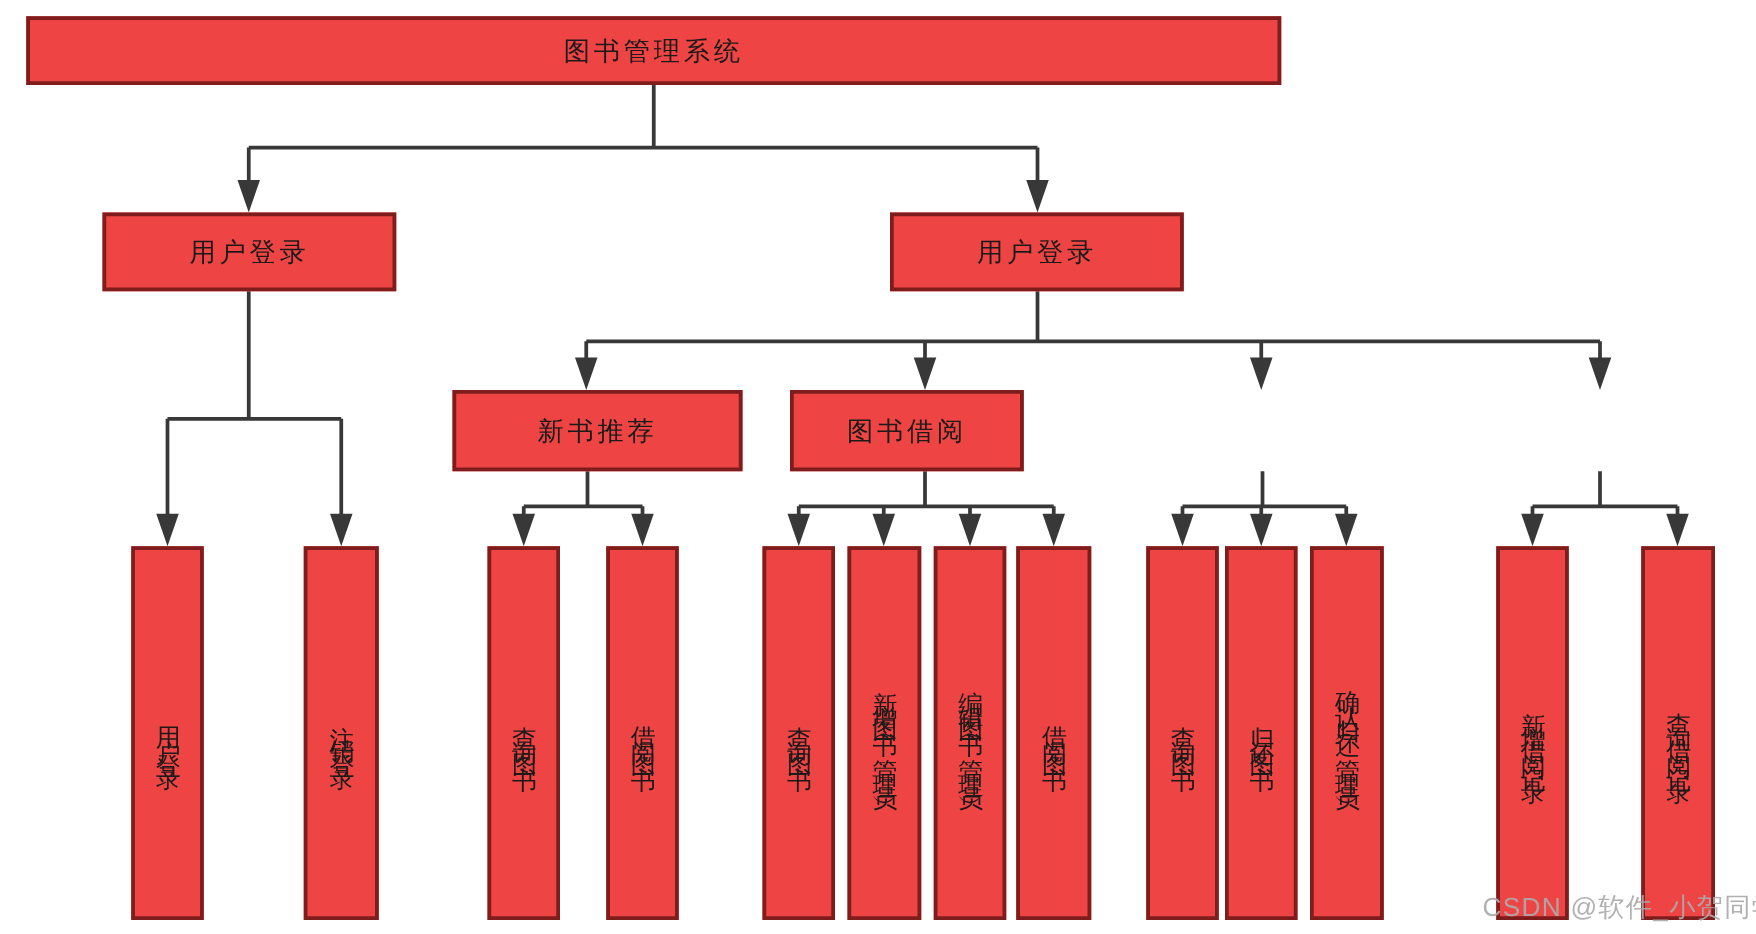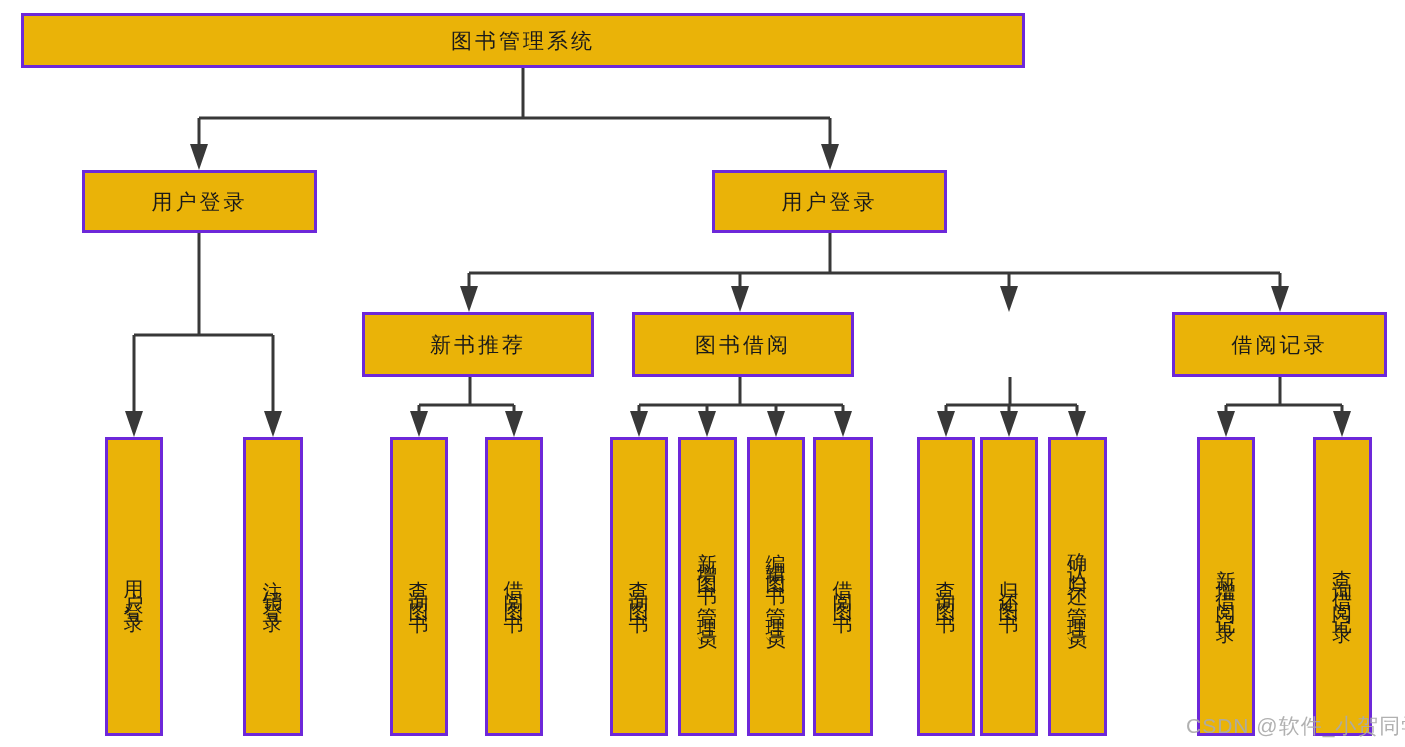--- a/index.html
+++ b/index.html
@@ -7,22 +7,22 @@
     position:relative;
     width:1405px;height:747px;
     background:#ffffff;
     font-family:"Liberation Sans","DejaVu Sans",sans-serif;
     overflow:hidden;
   }
   #wires{position:absolute;left:0;top:0;z-index:1;}
   .box{
     position:absolute;
     box-sizing:border-box;
-    background:#eab308;
-    border:3px solid #6d28d9;
+    background:#ef4444;
+    border:3px solid #7f1d1d;
     color:#1a1a1a;
     display:flex;
     align-items:center;
     justify-content:center;
     z-index:2;
   }
   .h{
     font-size:21px;
     letter-spacing:3px;
     white-space:nowrap;
@@ -92,22 +92,21 @@
       <polygon points="1333,411 1351,411 1342,437"></polygon>
     </g>
   </svg>
 
   <div class="box h" style="left:21px;top:13px;width:1004px;height:55px">图书管理系统</div>
 
   <div class="box h" style="left:82px;top:170px;width:235px;height:63px">用户登录</div>
   <div class="box h" style="left:712px;top:170px;width:235px;height:63px">用户登录</div>
 
   <div class="box h" style="left:362px;top:312px;width:232px;height:65px">新书推荐</div>
-  <div class="box h" style="left:632px;top:312px;width:222px;height:65px">图书借阅</div>
-  <div class="box h" style="left:1172px;top:312px;width:215px;height:65px">借阅记录</div>
+  <div class="box h" style="left:632px;top:312px;width:187px;height:65px">图书借阅</div>
 
   <div class="box v" style="left:105px;top:437px;width:58px;height:299px">用户登录</div>
   <div class="box v" style="left:243px;top:437px;width:60px;height:299px">注销登录</div>
 
   <div class="box v" style="left:390px;top:437px;width:58px;height:299px">查询图书</div>
   <div class="box v" style="left:485px;top:437px;width:58px;height:299px">借阅图书</div>
 
   <div class="box v" style="left:610px;top:437px;width:58px;height:299px">查询图书</div>
   <div class="box v" style="left:678px;top:437px;width:59px;height:299px">新增图书（管理员）</div>
   <div class="box v" style="left:747px;top:437px;width:58px;height:299px">编辑图书（管理员）</div>

